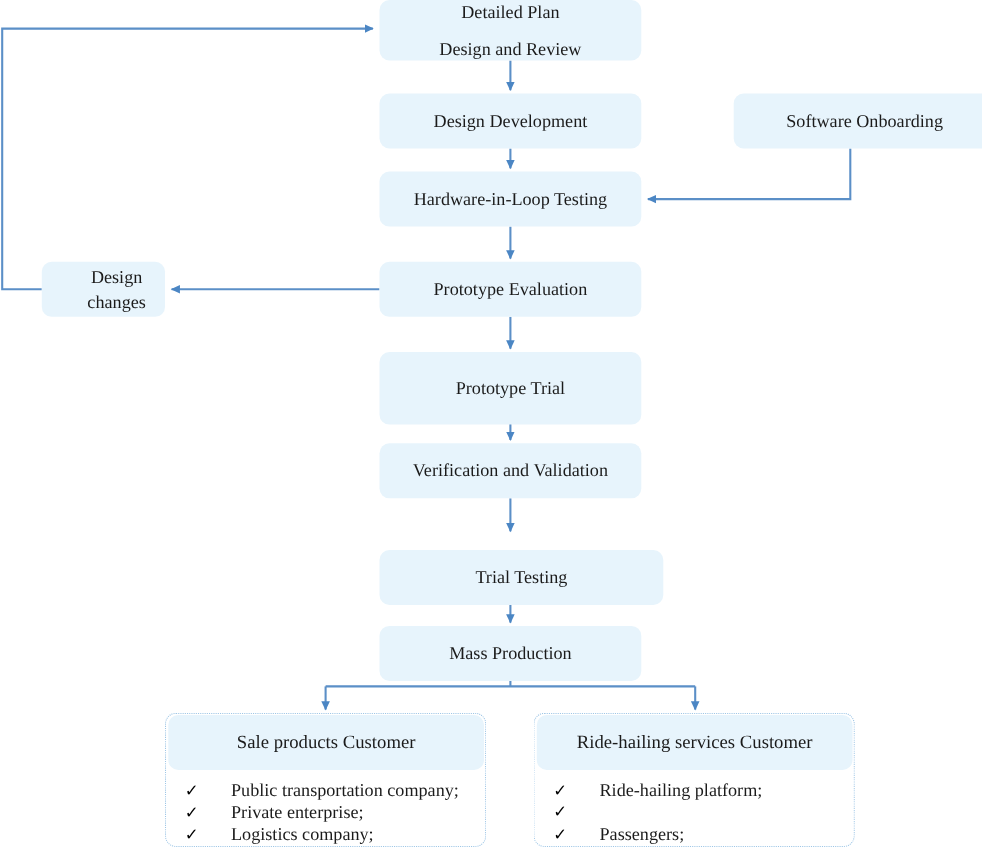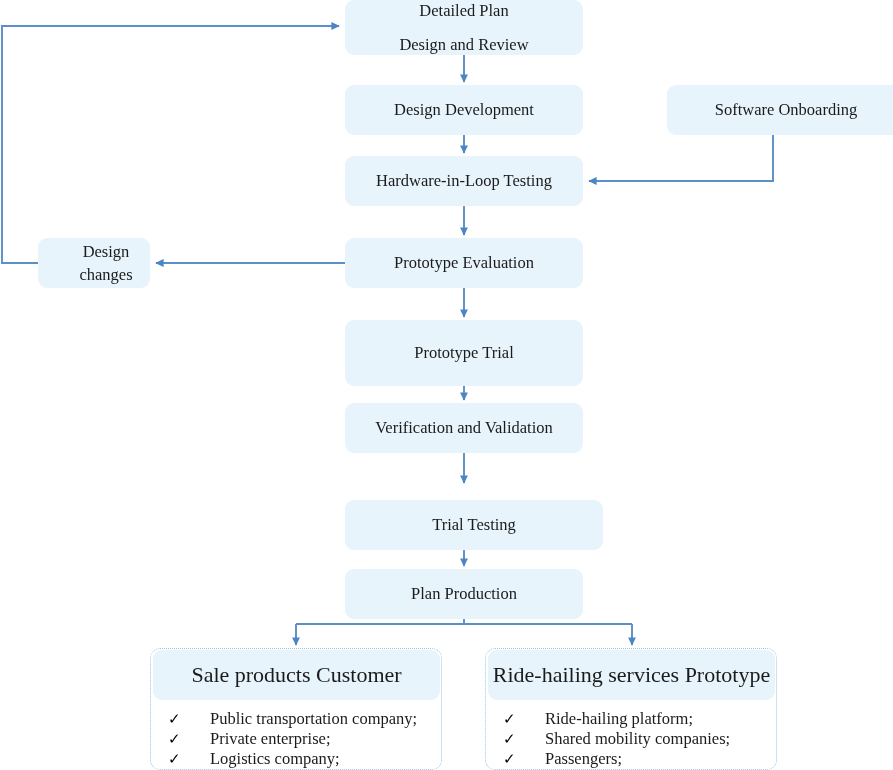--- a/index.html
+++ b/index.html
@@ -47,21 +47,21 @@
     background: transparent;
     z-index: 1;
   }
   .cust-header {
     position: absolute;
     background: #e7f4fc;
     border-radius: 9px;
     display: flex;
     align-items: center;
     justify-content: center;
-    font-size: 22px;
+    font-size: 17px;
     color: #1b1b1b;
     z-index: 2;
   }
   .cust-list {
     position: absolute;
     z-index: 3;
     font-size: 16.5px;
     color: #1b1b1b;
   }
   .cust-list .row {
@@ -134,21 +134,21 @@
 
   <div class="node" style="left:345px; top:403px; width:238px; height:50px;">
     <span>Verification and Validation</span>
   </div>
 
   <div class="node" style="left:345px; top:500px; width:258px; height:50px;">
     <span>Trial Testing</span>
   </div>
 
   <div class="node" style="left:345px; top:569px; width:238px; height:50px;">
-    <span>Plan Production</span>
+    <span>Mass Production</span>
   </div>
 
   <div class="node" style="left:655px; top:85px; width:238px; height:50px;margin-left:12px;">
     <span>Software Onboarding</span>
   </div>
 
   <div class="node two-line" style="left:38px; top:238px; width:112px; height:50px;padding-left:24px;">
     <span>Design</span>
     <span style="margin-top:2px;">changes</span>
   </div>
@@ -167,30 +167,29 @@
       <span class="txt">Private enterprise;</span>
     </div>
     <div class="row">
       <span class="tick">✓</span>
       <span class="txt">Logistics company;</span>
     </div>
   </div>
 
   <div class="cust-group" style="left:485px; top:648px; width:292px; height:122px;"></div>
   <div class="cust-header" style="left:488px; top:650px; width:287px; height:50px;">
-    <span>Ride-hailing services Prototype</span>
+    <span>Ride-hailing services Customer</span>
   </div>
   <div class="cust-list" style="left:503px; top:709px;">
     <div class="row">
       <span class="tick">✓</span>
       <span class="txt">Ride-hailing platform;</span>
     </div>
     <div class="row">
       <span class="tick">✓</span>
-      <span class="txt">Shared mobility companies;</span>
     </div>
     <div class="row">
       <span class="tick">✓</span>
       <span class="txt">Passengers;</span>
     </div>
   </div>
 
 </div>
 
 </body></html>

